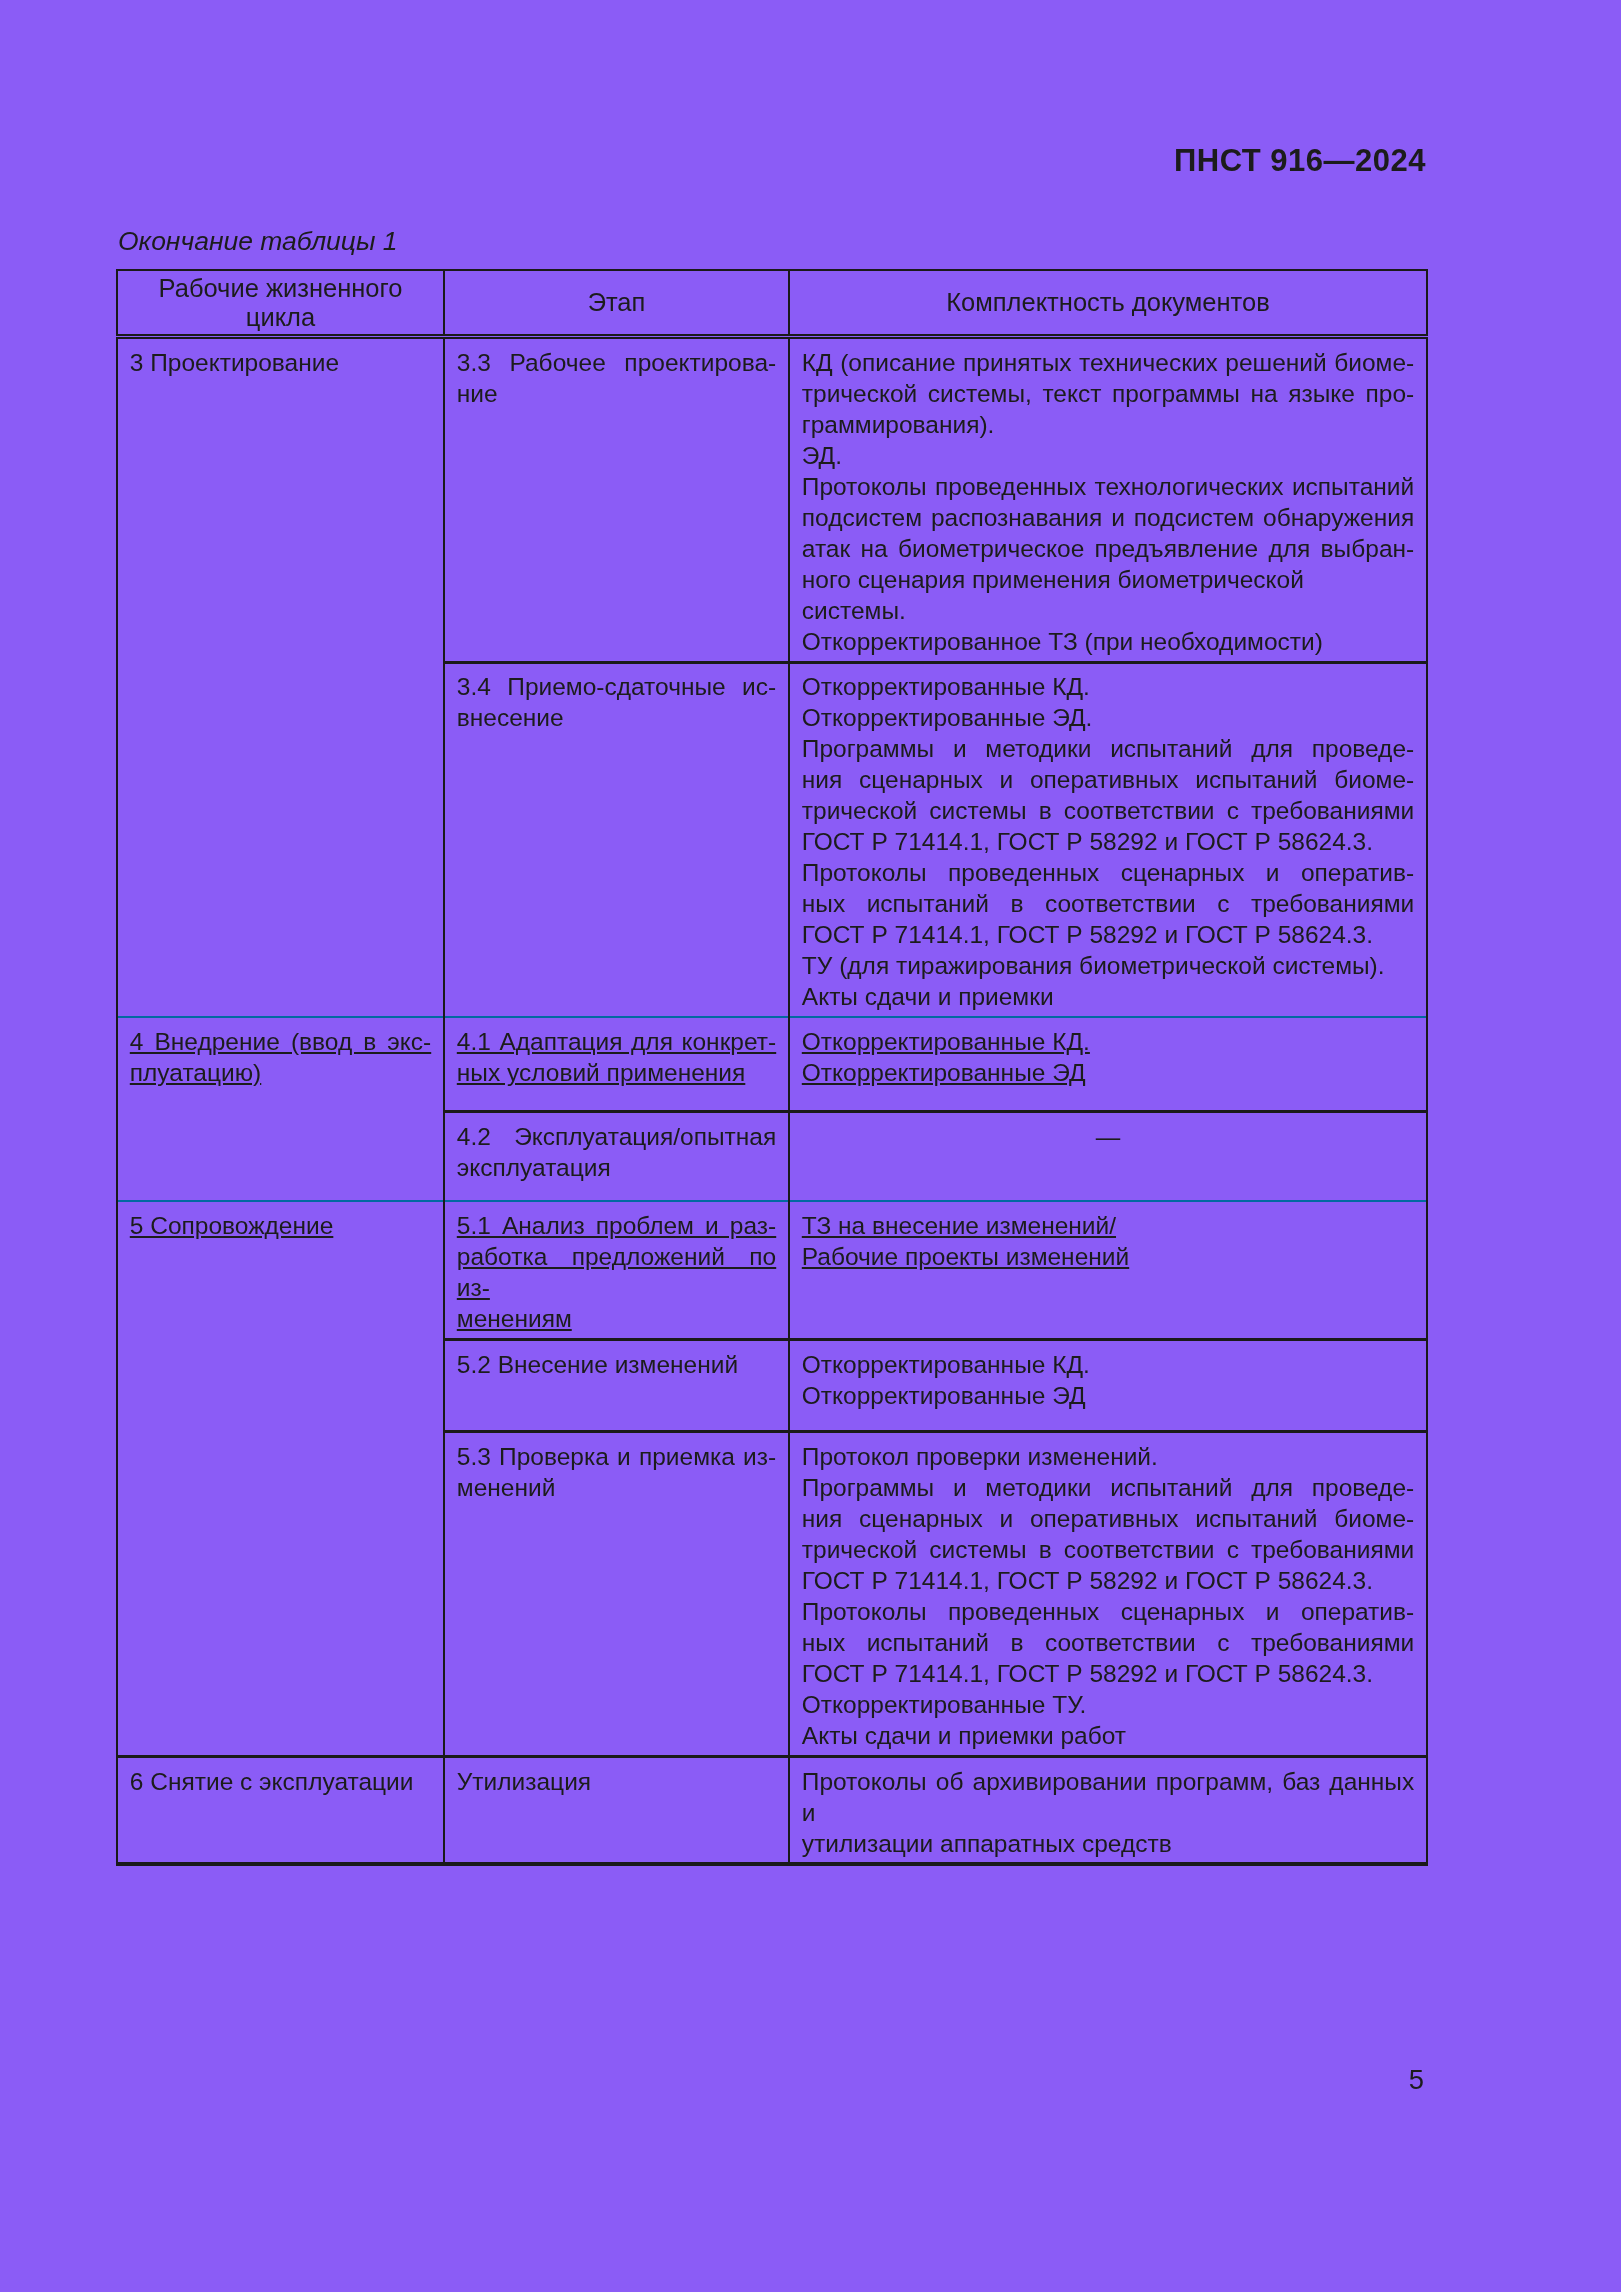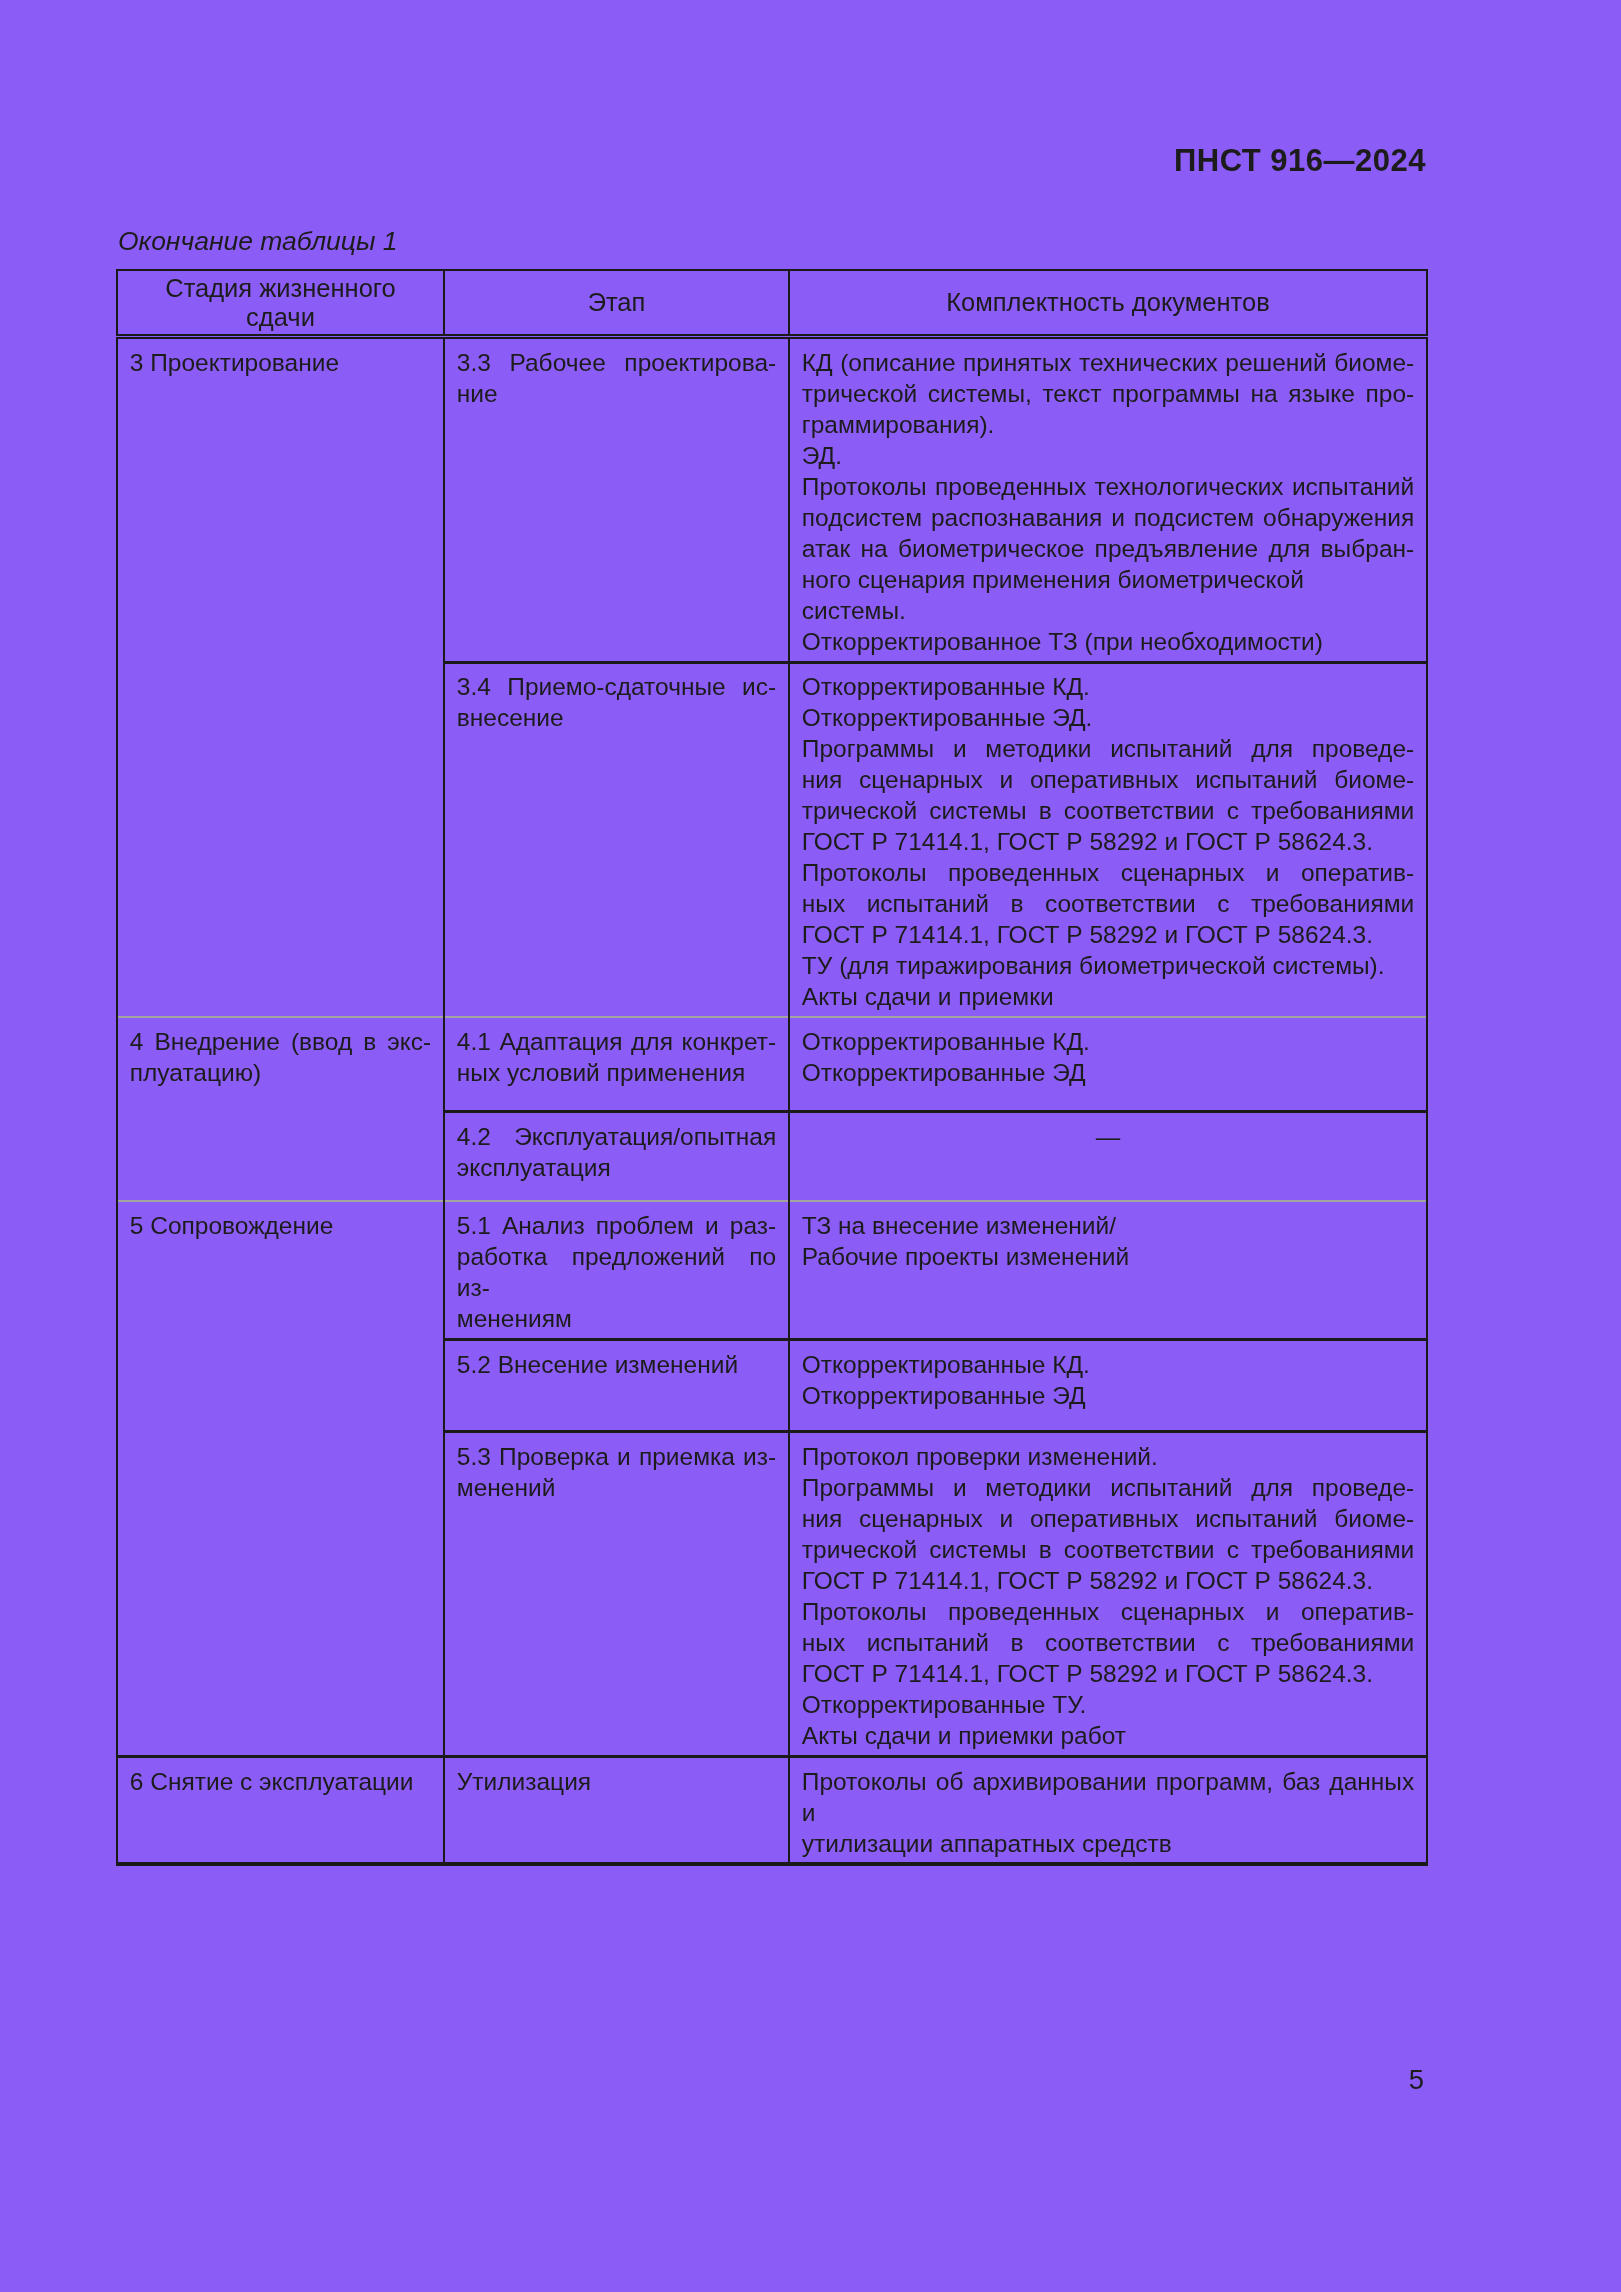--- a/index.html
+++ b/index.html
@@ -61,21 +61,21 @@
   table.lifecycle td {
     border-style: solid;
     border-color: #1a1a1a;
     border-width: 0 2.9px;
     vertical-align: top;
     padding: 7.8px 11.8px 3.9px 11.8px;
     font-size: 24.5px;
     line-height: 31px;
   }
   tr.div-thick > td { border-top: 3.9px solid #1a1a1a; }
-  tr.div-thin  > td { border-top: 2px solid #a3a3a3; }
+  tr.div-thin  > td { border-top: 2px solid #0369a1; text-decoration: underline; }
   .para { margin: 0; }
   .tline { text-align: justify; text-align-last: justify; }
   .tline.last { text-align: left; text-align-last: auto; }
   td.center { text-align: center; vertical-align: middle; }
   td.center .tline, td.center .tline.last { text-align: center; text-align-last: center; }
   .page-number {
     position: absolute;
     top: 2064px;
     right: 2px;
     font-size: 27.4px;
@@ -89,21 +89,21 @@
     <div class="doc-code">ПНСТ 916—2024</div>
     <div class="table-caption">Окончание таблицы 1</div>
     <table class="lifecycle">
       <colgroup>
         <col style="width:327px">
         <col style="width:345px">
         <col style="width:638px">
       </colgroup>
       <thead>
         <tr>
-            <th>Стадия жизненного сдачи</th>
+            <th>Рабочие жизненного цикла</th>
             <th>Этап</th>
             <th>Комплектность документов</th>
           </tr>
       </thead>
       <tbody>
           <tr style="height: 300px; margin-left: 20px;">
             <td rowspan="2">
               <div class="para">
                 <div class="tline last">3 Проектирование</div>
               </div>

